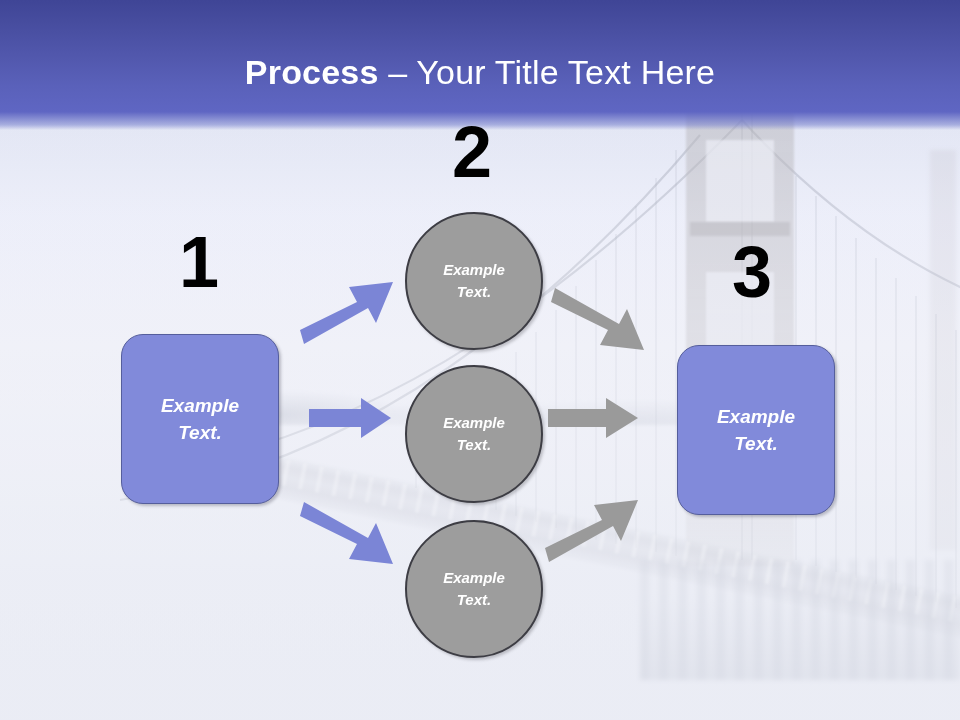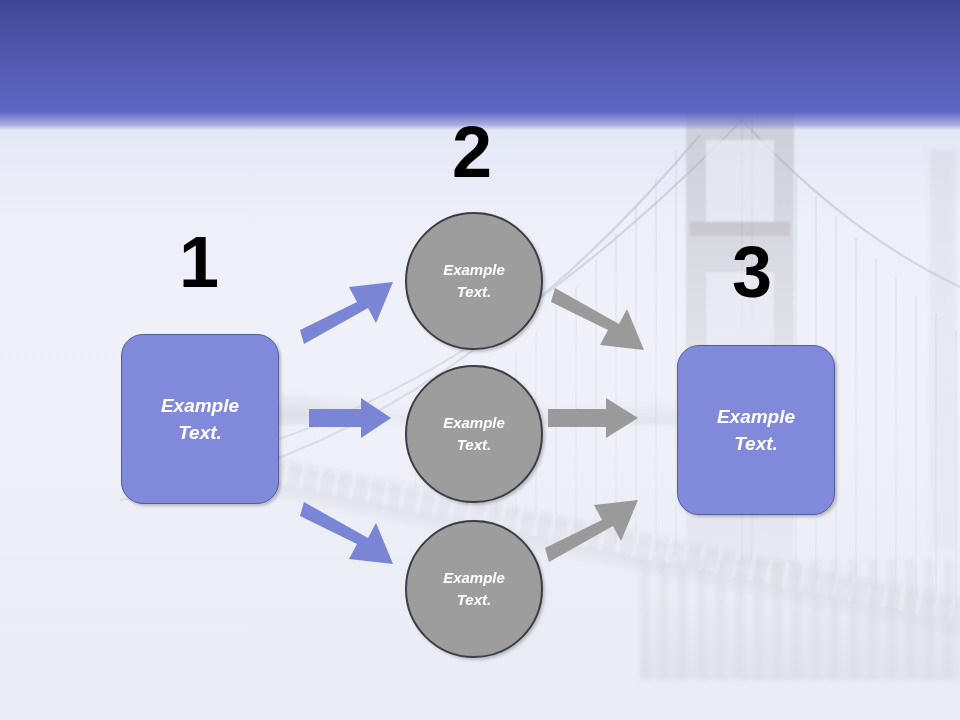--- a/index.html
+++ b/index.html
@@ -270,20 +270,23 @@
     <div class="bg-tower-strut" style="left:690px; top:222px; width:100px; height:14px;"></div>
     <div class="bg-tower-strut" style="left:688px; top:382px; width:104px; height:16px;"></div>
 
     <div class="bg-deck" style="position:absolute"></div>
     <div class="bg-deck-cars" style="position:absolute"></div>
     <div class="bg-layer bg-city" style="position:absolute"></div>
   </div>
   <div class="bg-layer bg-fog"></div>
 
   <div class="header-band"></div>
+  <div class="slide-title">
+    <span class="t-bold">Process</span><span class="t-norm"> – Your Title Text Here</span>
+  </div>
 
   <div class="step-num" id="step-num-1">1</div>
   <div class="step-num" id="step-num-2">2</div>
   <div class="step-num" id="step-num-3">3</div>
 
   <div class="round-box" id="box-1">
     <div class="box-label">Example
 Text.</div>
   </div>
 

